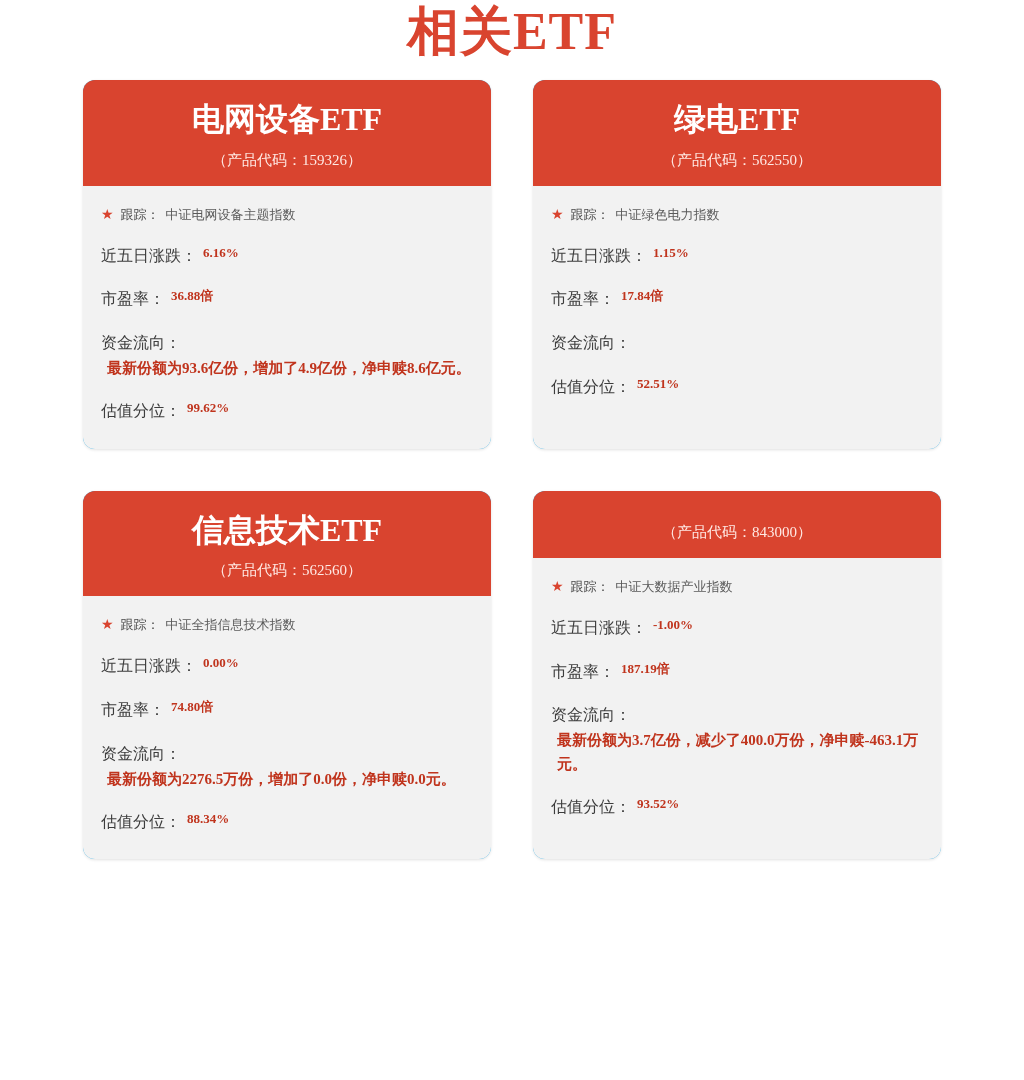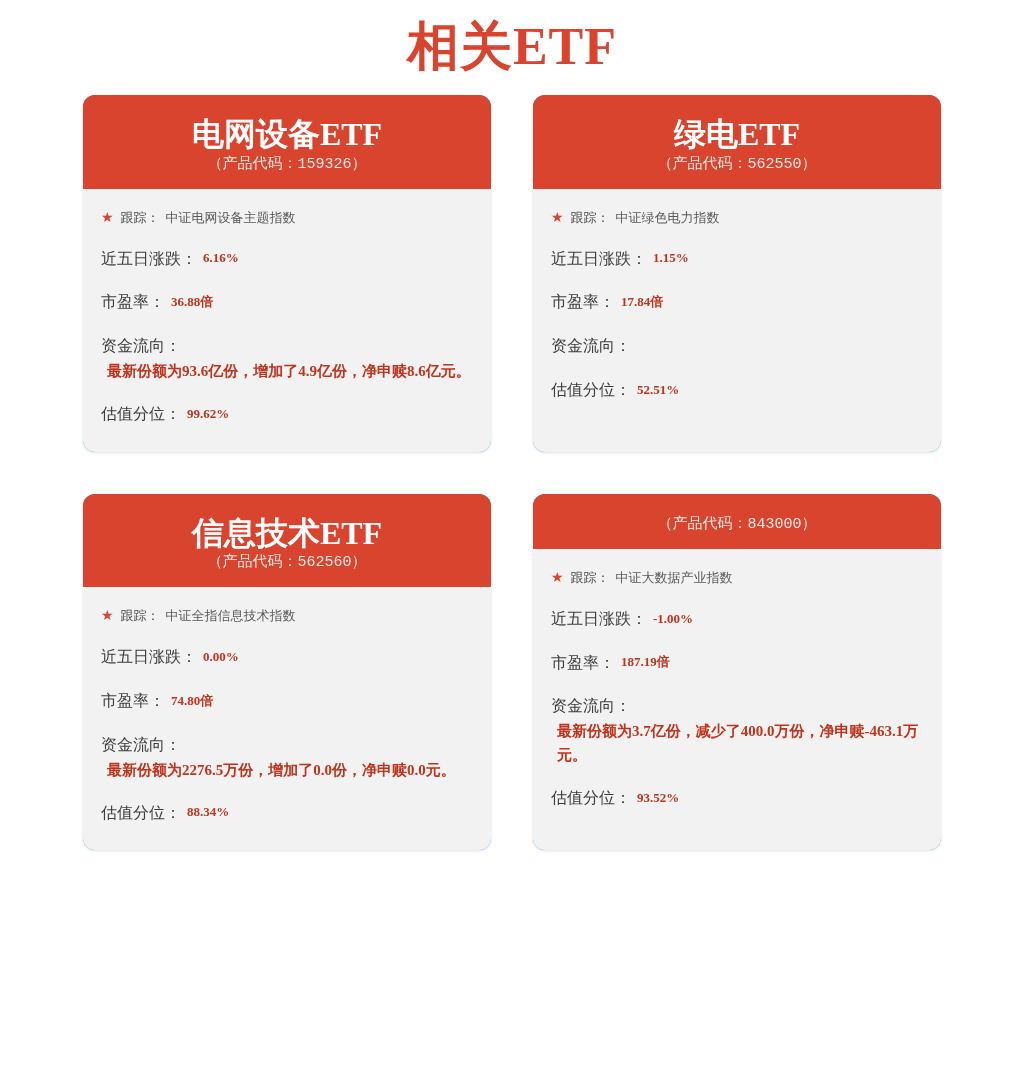--- a/index.html
+++ b/index.html
@@ -14,21 +14,21 @@
     color: #3a3a3a;
     overflow: hidden;
   }
   .page-title {
     text-align: center;
     font-family: "Liberation Serif", "DejaVu Serif", serif;
     font-weight: bold;
     font-size: 52px;
     color: #d9442f;
     letter-spacing: 1px;
-    padding-top: 18px;
+    padding-top: 3px;
     padding-bottom: 6px;
     line-height: 1.1;
   }
   .grid {
     display: grid;
     grid-template-columns: 408px 408px;
     column-gap: 42px;
     row-gap: 42px;
     justify-content: center;
     padding-top: 14px;
@@ -49,23 +49,23 @@
     padding: 20px 10px 16px 10px;
   }
   .card-name {
     font-size: 32px;
     font-weight: bold;
     line-height: 1.2;
     font-family: "Liberation Serif", "DejaVu Serif", serif;
   }
   .card-code {
     font-size: 15px;
-    margin-top: 0;
+    margin-top: 12px;
     color: #ffe9e4;
-    font-family: Liberation Mono, monospace;
+    font-family: Liberation Serif, serif;
   }
   .card-body {
     background: #f2f2f2;
     padding: 14px 18px 16px 18px;
     flex: 1;
   }
   .track-row {
     display: flex;
     align-items: center;
     font-size: 13px;
@@ -80,21 +80,21 @@
   }
   .track-label {
     color: #4a4a4a;
     margin-right: 6px;
   }
   .track-value {
     color: #5a5a5a;
   }
   .row {
     display: flex;
-    align-items: center;
+    align-items: flex-start;
     padding: 9px 0;
     font-size: 16px;
     line-height: 1.55;
   }
   .row-label {
     color: #3d3d3d;
     white-space: nowrap;
     flex: 0 0 auto;
     padding-top: 1px;
   }

